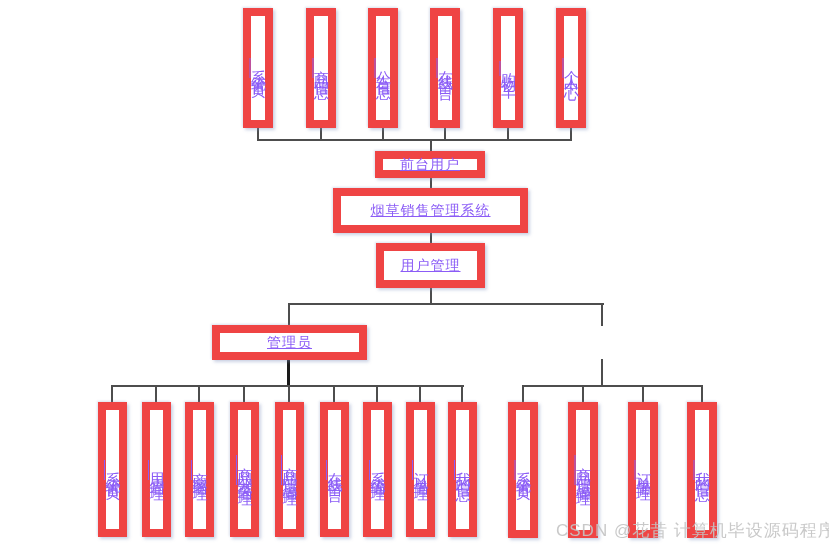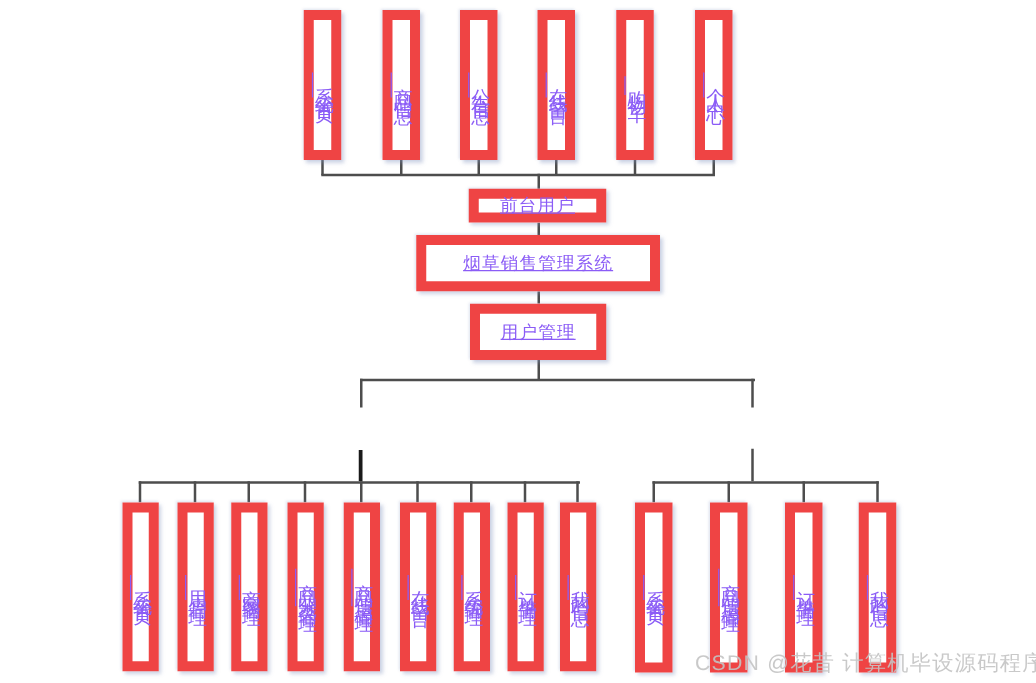--- a/index.html
+++ b/index.html
@@ -78,20 +78,23 @@
 
   <div class="box hbox" style="left:376px;top:243px;width:109px;height:45px">
     <span>用户管理</span>
   </div>
   <div class="line vl" style="left:430px;top:288px;height:16px"></div>
 
   <div class="line hl" style="left:288px;top:303px;width:316px"></div>
   <div class="line vl" style="left:288px;top:303px;height:23px"></div>
   <div class="line vl" style="left:601px;top:303px;height:23px"></div>
 
+  <div class="box hbox" style="left:212px;top:325px;width:155px;height:35px">
+    <span>管理员</span>
+  </div>
 
   <div class="line vl-thick" style="left:287px;top:360px;height:25px"></div>
   <div class="line hl" style="left:111px;top:385px;width:353px"></div>
   <div class="line vl" style="left:111px;top:385px;height:17px"></div>
   <div class="line vl" style="left:155px;top:385px;height:17px"></div>
   <div class="line vl" style="left:198px;top:385px;height:17px"></div>
   <div class="line vl" style="left:243px;top:385px;height:17px"></div>
   <div class="line vl" style="left:288px;top:385px;height:17px"></div>
   <div class="line vl" style="left:333px;top:385px;height:17px"></div>
   <div class="line vl" style="left:376px;top:385px;height:17px"></div>

